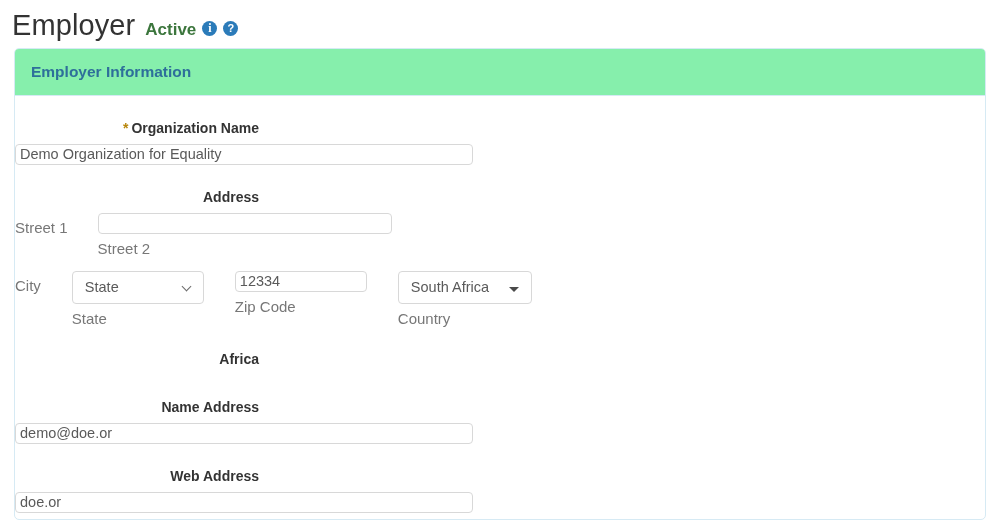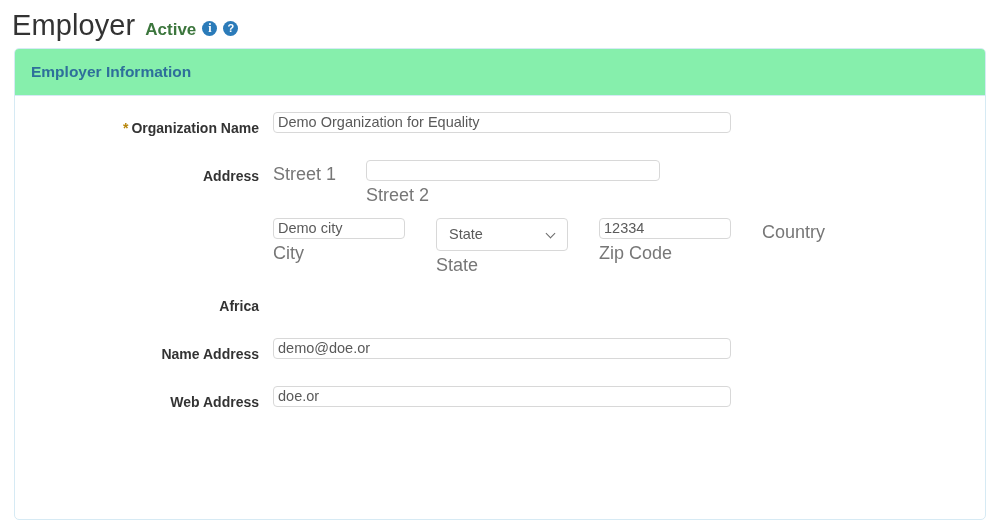--- a/index.html
+++ b/index.html
@@ -96,20 +96,21 @@
     line-height: 20px;
   }
   .card-body {
     padding: 16px 0 0 0;
   }
 
   
   .form-row {
     display: flex;
     align-items: flex-start;
+    flex-direction: column;
   }
   .form-label {
     width: 258px;
     min-width: 258px;
     text-align: right;
     padding-right: 14px;
     box-sizing: border-box;
     font-size: 14px;
     font-weight: bold;
     color: #333333;
@@ -140,21 +141,21 @@
     display: block;
   }
   .input-box::placeholder { color: #9a9a9a; }
 
   .w-wide { width: 458px; }
   .w-street { width: 294px; }
   .w-quarter { width: 132px; }
   .w-country { width: 134px; }
 
   .sub-label {
-    font-size: 18px;
+    font-size: 15px;
     color: #777777;
     margin-top: 6px;
     line-height: 17px;
   }
 
   .inline-group {
     display: flex;
   }
   .col-street1 { margin-right: 30px; }
   .col-sm { margin-right: 31px; }
@@ -248,38 +249,41 @@
             <div class="sub-label">Street 1</div>
           </div>
           <div>
             <input class="input-box w-street" type="text" value="" style="">
             <div class="sub-label">Street 2</div>
           </div>
         </div>
 
         <div class="inline-group row-gap-csz">
           <div class="col-sm">
-            <input class="input-box w-quarter" type="text" value="Demo city" style="">
             <div class="sub-label">City</div>
           </div>
 
           <div class="col-sm">
             <div class="select-box w-quarter">
               <span class="sel-text">State</span>
               <span class="chevron"></span>
             </div>
             <div class="sub-label">State</div>
           </div>
 
           <div class="col-sm">
             <input class="input-box w-quarter" type="text" value="12334" style="">
             <div class="sub-label">Zip Code</div>
           </div>
 
           <div>
+            <div class="select-box w-country">
+              <span class="sel-text">South Africa</span>
+              <span class="caret-solid"></span>
+            </div>
             <div class="sub-label">Country</div>
           </div>
         </div>
       </div>
     </div>
 
     <div class="form-row row-gap-std">
       <div class="form-label">Africa</div>
     </div>
 

